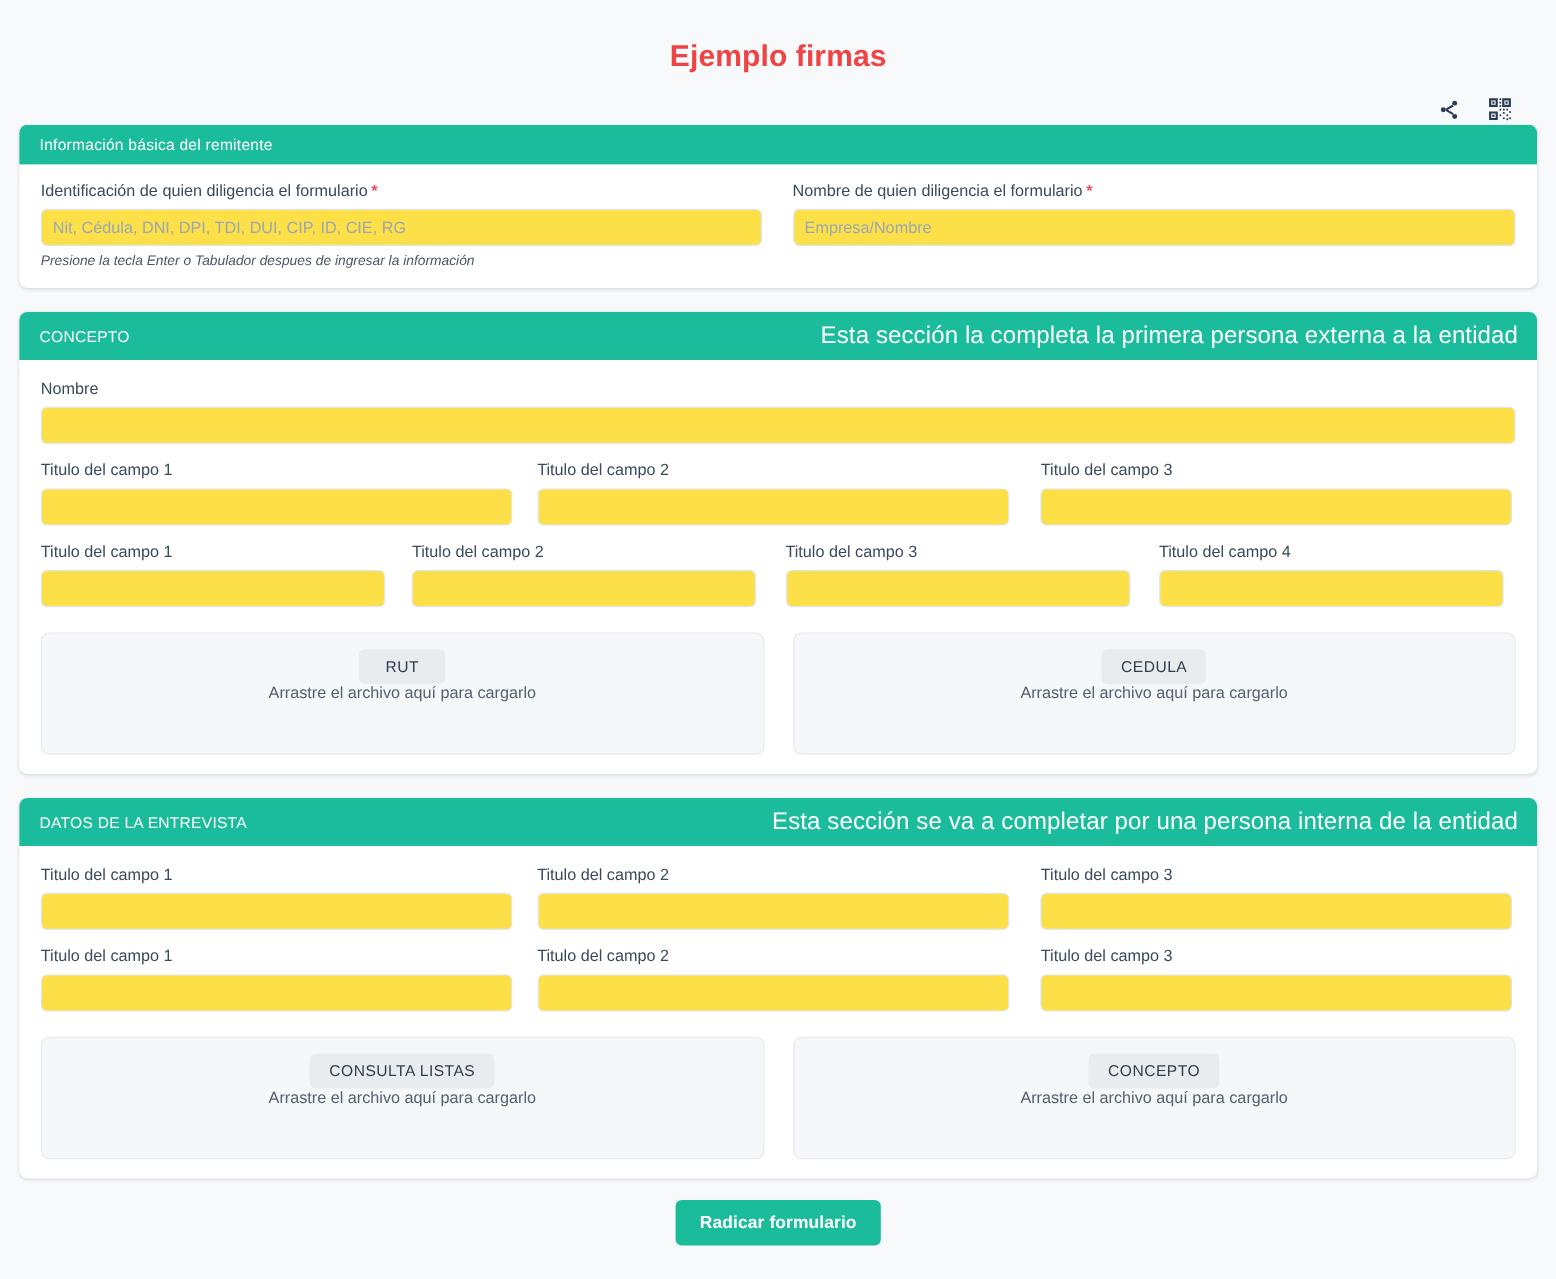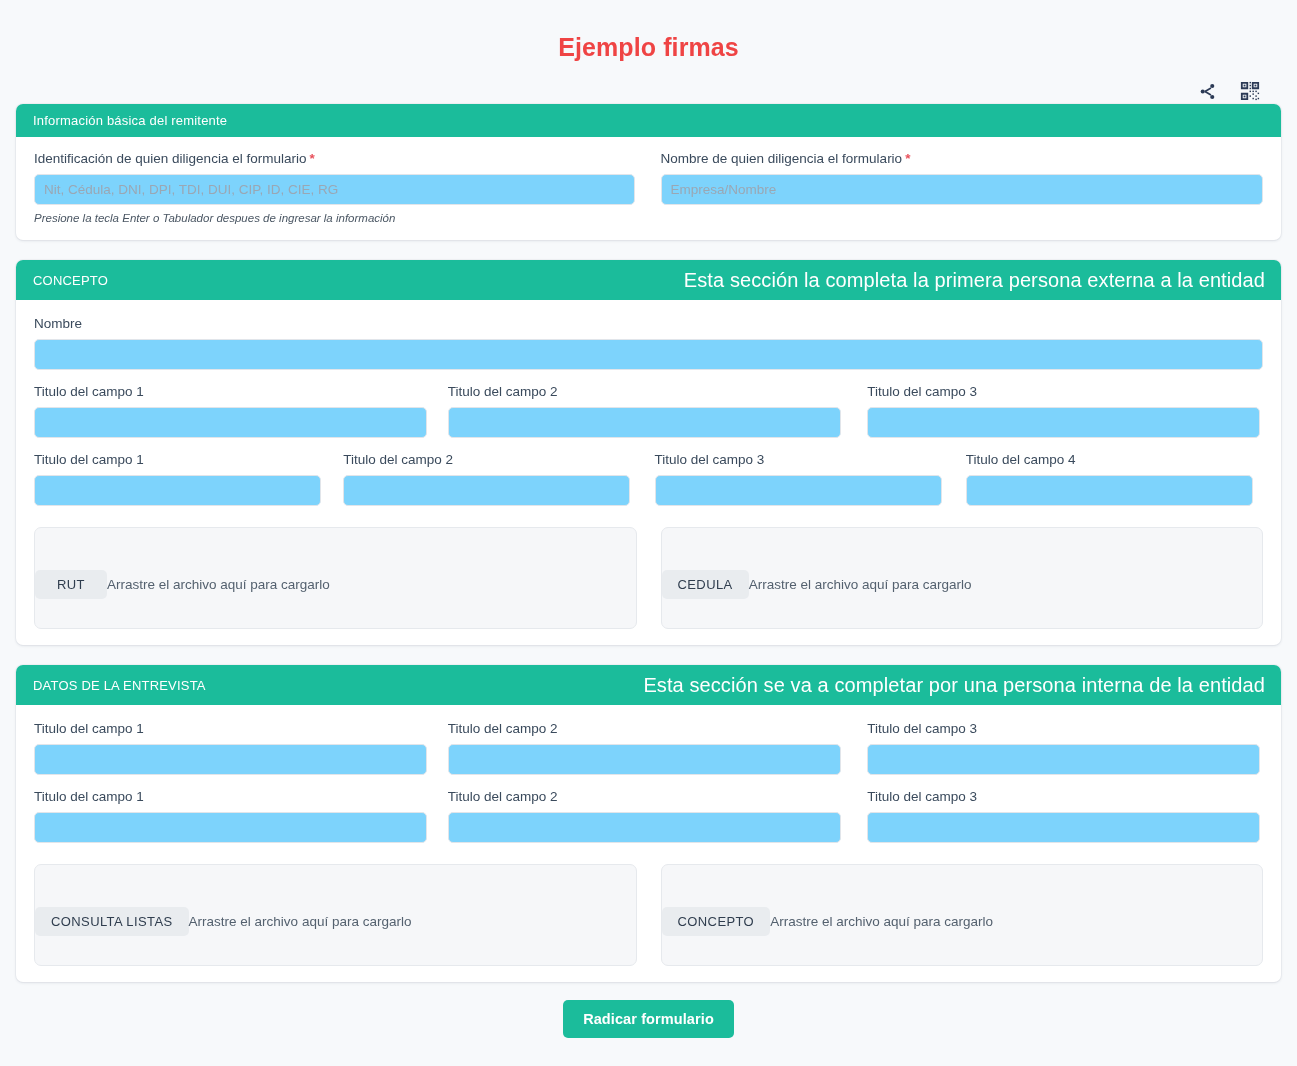--- a/index.html
+++ b/index.html
@@ -101,21 +101,21 @@
     display: block;
     white-space: nowrap;
   }
   .req { color: #e8505b; font-weight: 700; margin-left: 3px; }
 
   .text-input {
     width: 100%;
     height: 31px;
     border: 1px solid #e1e5ea;
     border-radius: 5px;
-    background: #7dd3fc;
+    background: #fde047;
     font-family: "Liberation Sans", sans-serif;
     font-size: 13.5px;
     color: #3a4a5c;
     padding: 0 9px;
     outline: none;
   }
   .text-input::placeholder { color: #9aa7b4; }
 
   .hint {
     font-size: 11.5px;
@@ -157,20 +157,21 @@
     gap: 24px;
     margin-top: 21px;
   }
   .dropzone {
     flex: 1;
     background: #f6f7f9;
     border: 1px solid #e6e9ed;
     border-radius: 7px;
     height: 102px;
     display: flex;
+    flex-direction: column;
     align-items: center;
     justify-content: flex-start;
     padding-top: 13px;
     cursor: pointer;
   }
   .dz-button {
     background: #e9ecef;
     border: none;
     border-radius: 5px;
     color: #2f3d4e;

